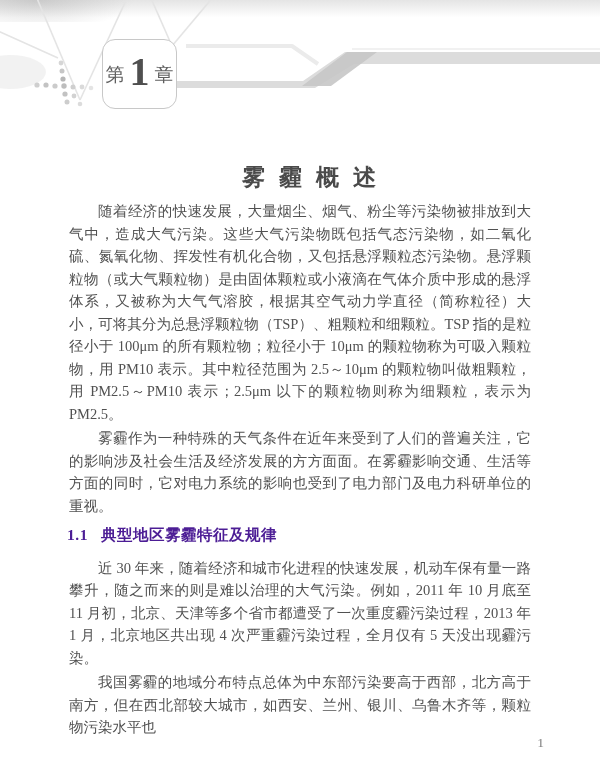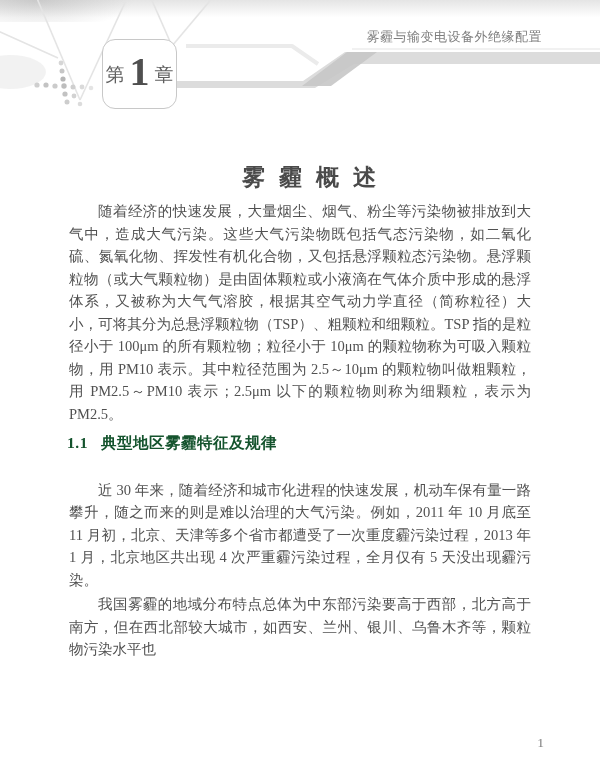--- a/index.html
+++ b/index.html
@@ -45,22 +45,22 @@
     color: #4a4a4a;
   }
   .content {
     position: absolute; left: 67px; top: 198px; width: 466px;
     font-size: 14.5px; line-height: 22.5px;
     text-align: justify; text-justify: inter-ideograph;
     color: #515151;
   }
   .content p { margin: 2px; text-indent: 2em; }
   .section-heading {
-    margin: 7px 0 24px 0;
-    font-size: 15.5px; font-weight: bold; color: #14532d;
+    margin: 7px 0 10px 0;
+    font-size: 15.5px; font-weight: bold; color: #4c1d95;
     letter-spacing: 0.5px;
   }
   .section-heading .sec-num { margin-right: 13px; }
   .page-number {
     position: absolute; right: 56px; top: 735px;
     font-size: 13.5px; color: #7f7f7f;
   }
 </style>
 </head>
 <body>
@@ -98,32 +98,32 @@
     </g>
 
     <g>
       <path d="M186,46 L292,46 L318,64" stroke="#ebebeb" stroke-width="4" fill="none" stroke-linejoin="round"></path>
       <polygon points="176,81 303,81 345,52 600,52 600,64 354,64 315,88 176,88" fill="#dcdcdc"></polygon>
       <polygon points="347,52 302,86 331,86 377,52" fill="#c6c6c6" opacity="0.9"></polygon>
       <line x1="352" y1="49" x2="600" y2="49" stroke="#f1f1f1" stroke-width="2"></line>
     </g>
   </svg>
 
-  <div class="running-head">雾霾与输变电设备外绝缘配置</div>
 
   <div class="chapter-badge">
     <span class="pre">第</span>
     <span class="num">1</span>
     <span class="suf">章</span>
   </div>
 
   <h1 class="chapter-title">雾霾概述</h1>
 
   <div class="content">
     <p>随着经济的快速发展，大量烟尘、烟气、粉尘等污染物被排放到大气中，造成大气污染。这些大气污染物既包括气态污染物，如二氧化硫、氮氧化物、挥发性有机化合物，又包括悬浮颗粒态污染物。悬浮颗粒物（或大气颗粒物）是由固体颗粒或小液滴在气体介质中形成的悬浮体系，又被称为大气气溶胶，根据其空气动力学直径（简称粒径）大小，可将其分为总悬浮颗粒物（TSP）、粗颗粒和细颗粒。TSP 指的是粒径小于 100μm 的所有颗粒物；粒径小于 10μm 的颗粒物称为可吸入颗粒物，用 PM10 表示。其中粒径范围为 2.5～10μm 的颗粒物叫做粗颗粒，用 PM2.5～PM10 表示；2.5μm 以下的颗粒物则称为细颗粒，表示为 PM2.5。</p>
+    <p>雾霾作为一种特殊的天气条件在近年来受到了人们的普遍关注，它的影响涉及社会生活及经济发展的方方面面。在雾霾影响交通、生活等方面的同时，它对电力系统的影响也受到了电力部门及电力科研单位的重视。</p>
     <h2 class="section-heading">
       <span class="sec-num">1.1</span><span>典型地区雾霾特征及规律</span>
     </h2>
     <p>近 30 年来，随着经济和城市化进程的快速发展，机动车保有量一路攀升，随之而来的则是难以治理的大气污染。例如，2011 年 10 月底至 11 月初，北京、天津等多个省市都遭受了一次重度霾污染过程，2013 年 1 月，北京地区共出现 4 次严重霾污染过程，全月仅有 5 天没出现霾污染。</p>
     <p>我国雾霾的地域分布特点总体为中东部污染要高于西部，北方高于南方，但在西北部较大城市，如西安、兰州、银川、乌鲁木齐等，颗粒物污染水平也</p>
   </div>
 
   <div class="page-number">1</div>
 
 </div>

